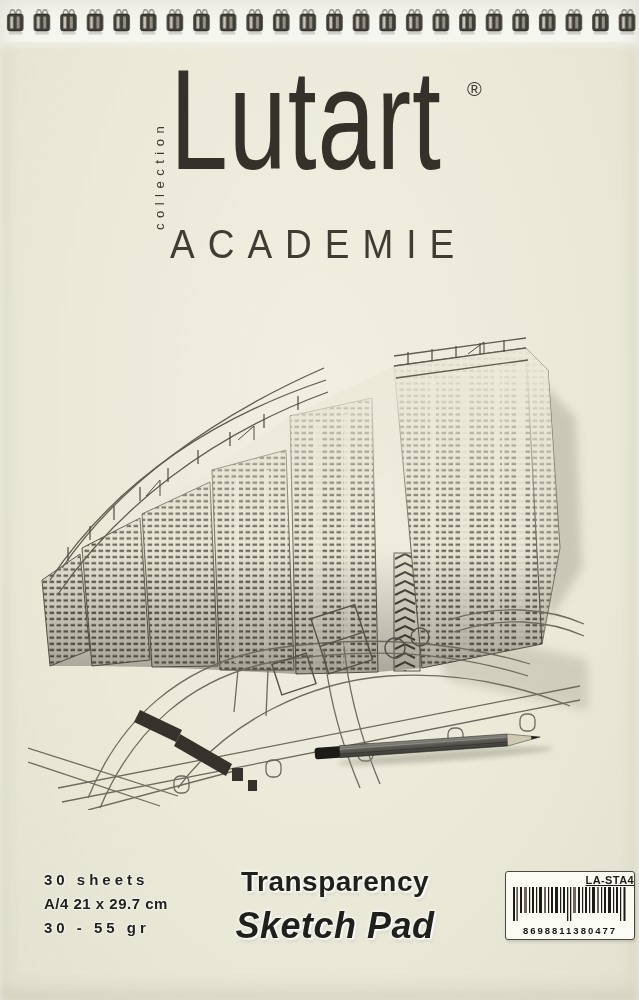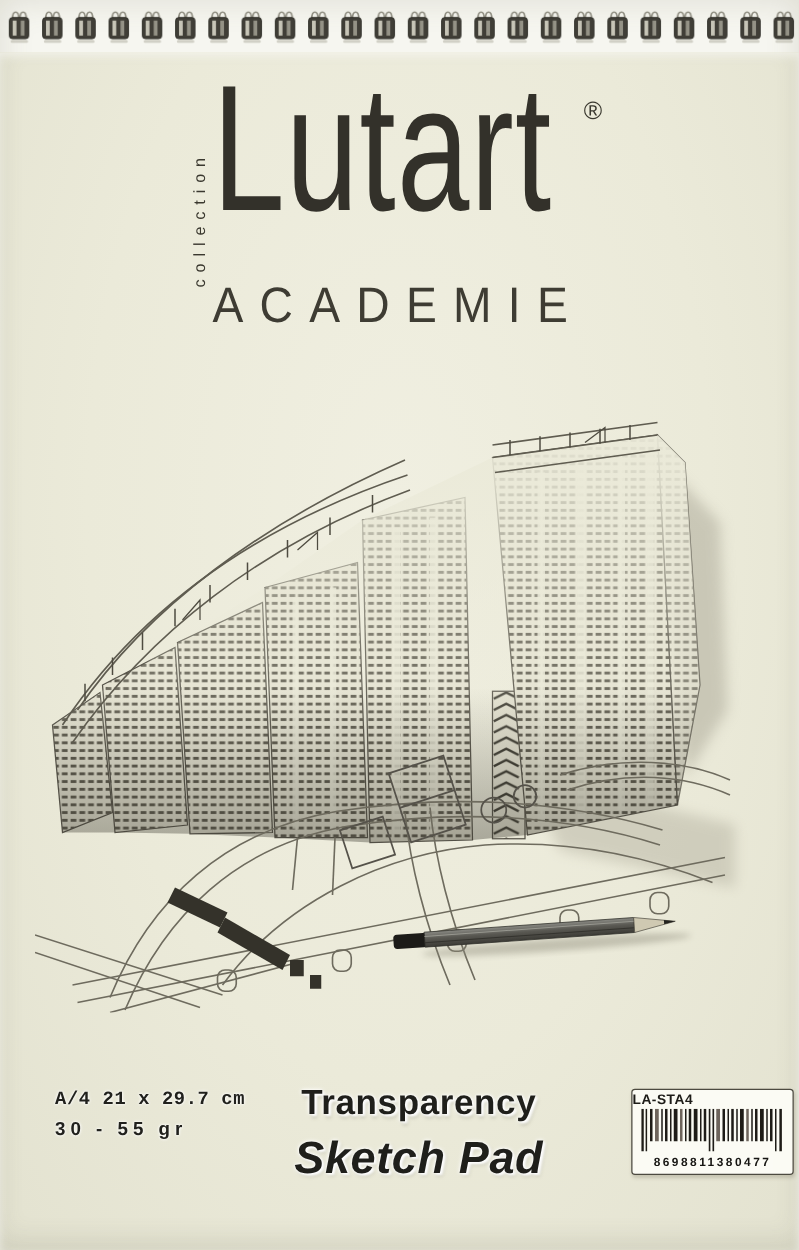--- a/index.html
+++ b/index.html
@@ -24,30 +24,30 @@
   .academie{position:absolute;left:170px;top:222px;font-size:37px;letter-spacing:13px;color:#3e3c33;
          font-weight:400;transform:scaleY(1.08);transform-origin:0 0;white-space:nowrap;}
 
   
   .illustration{position:absolute;left:28px;top:318px;width:584px;height:492px;}
 
   
   .specs{position:absolute;left:44px;top:868px;color:#21211d;font-weight:bold;font-size:15px;line-height:24px;
          text-shadow:0 0 2px #fff,0 0 3px rgba(255,255,255,.9);white-space:nowrap;}
   .specs .wide{letter-spacing:4px;}
-  .specs .tight{letter-spacing:.5px;font-family:Liberation Mono, monospace;}
+  .specs .tight{letter-spacing:.5px;}
   .title{position:absolute;left:188px;top:860px;width:294px;text-align:center;color:#1f1f1b;font-weight:bold;
          text-shadow:0 0 2px #fff,0 0 4px #fff,2px 2px 2px rgba(255,255,255,.95),2px 3px 3px rgba(130,128,108,.35);}
   .title .l1{font-size:28px;line-height:44px;letter-spacing:.5px;}
   .title .l2{font-size:36px;line-height:44px;letter-spacing:.5px;font-style:italic;}
 
   
   .bclabel{position:absolute;left:505px;top:871px;width:128px;height:67px;background:#fbfbf4;
          border:1.5px solid #4c4a40;border-radius:3px;box-shadow:1px 2px 3px rgba(100,96,75,.25);}
-  .sku{margin-top:2px;text-align:left;font-size:11px;font-weight:bold;letter-spacing:.4px;color:#1d1c18;}
+  .sku{margin-top:2px;text-align:right;font-size:11px;font-weight:bold;letter-spacing:.4px;color:#1d1c18;text-decoration:underline;}
   .bars{display:block;margin:1px auto 0 auto;}
   .bcdigits{position:absolute;left:0;bottom:3px;width:100%;text-align:center;font-size:9.5px;font-weight:bold;
          letter-spacing:2px;color:#161512;}
   .bcdigits span{background:rgba(251,251,244,.95);padding:0 2px;}
 </style>
 </head>
 <body>
 
 <div class="photo">
 
@@ -208,20 +208,21 @@
       <rect x="0" y="6" width="27" height="11.5" rx="3" fill="#1c1b18"></rect>
       <rect x="25" y="5.5" width="168" height="12" fill="url(#pencilGrad)" stroke="#2f2e29" stroke-width="0.6"></rect>
       <line x1="25" y1="9" x2="193" y2="8.4" stroke="#97978f" stroke-width="0.8"></line>
       <line x1="25" y1="14" x2="193" y2="13.6" stroke="#34332e" stroke-width="0.8"></line>
       <polygon points="193,5.5 226,10.8 193,17.5" fill="#cfc9b2" stroke="#57544a" stroke-width="0.6"></polygon>
       <polygon points="217,9.2 226,10.8 217,12.6" fill="#23221e"></polygon>
     </g>
   </svg>
 
   <div class="specs">
+    <div class="wide">30 sheets</div>
     <div class="tight">A/4 21 x 29.7 cm</div>
     <div class="wide">30 - 55 gr</div>
   </div>
 
   <div class="title">
     <div class="l1">Transparency</div>
     <div class="l2">Sketch Pad</div>
   </div>
 
   <div class="bclabel">

